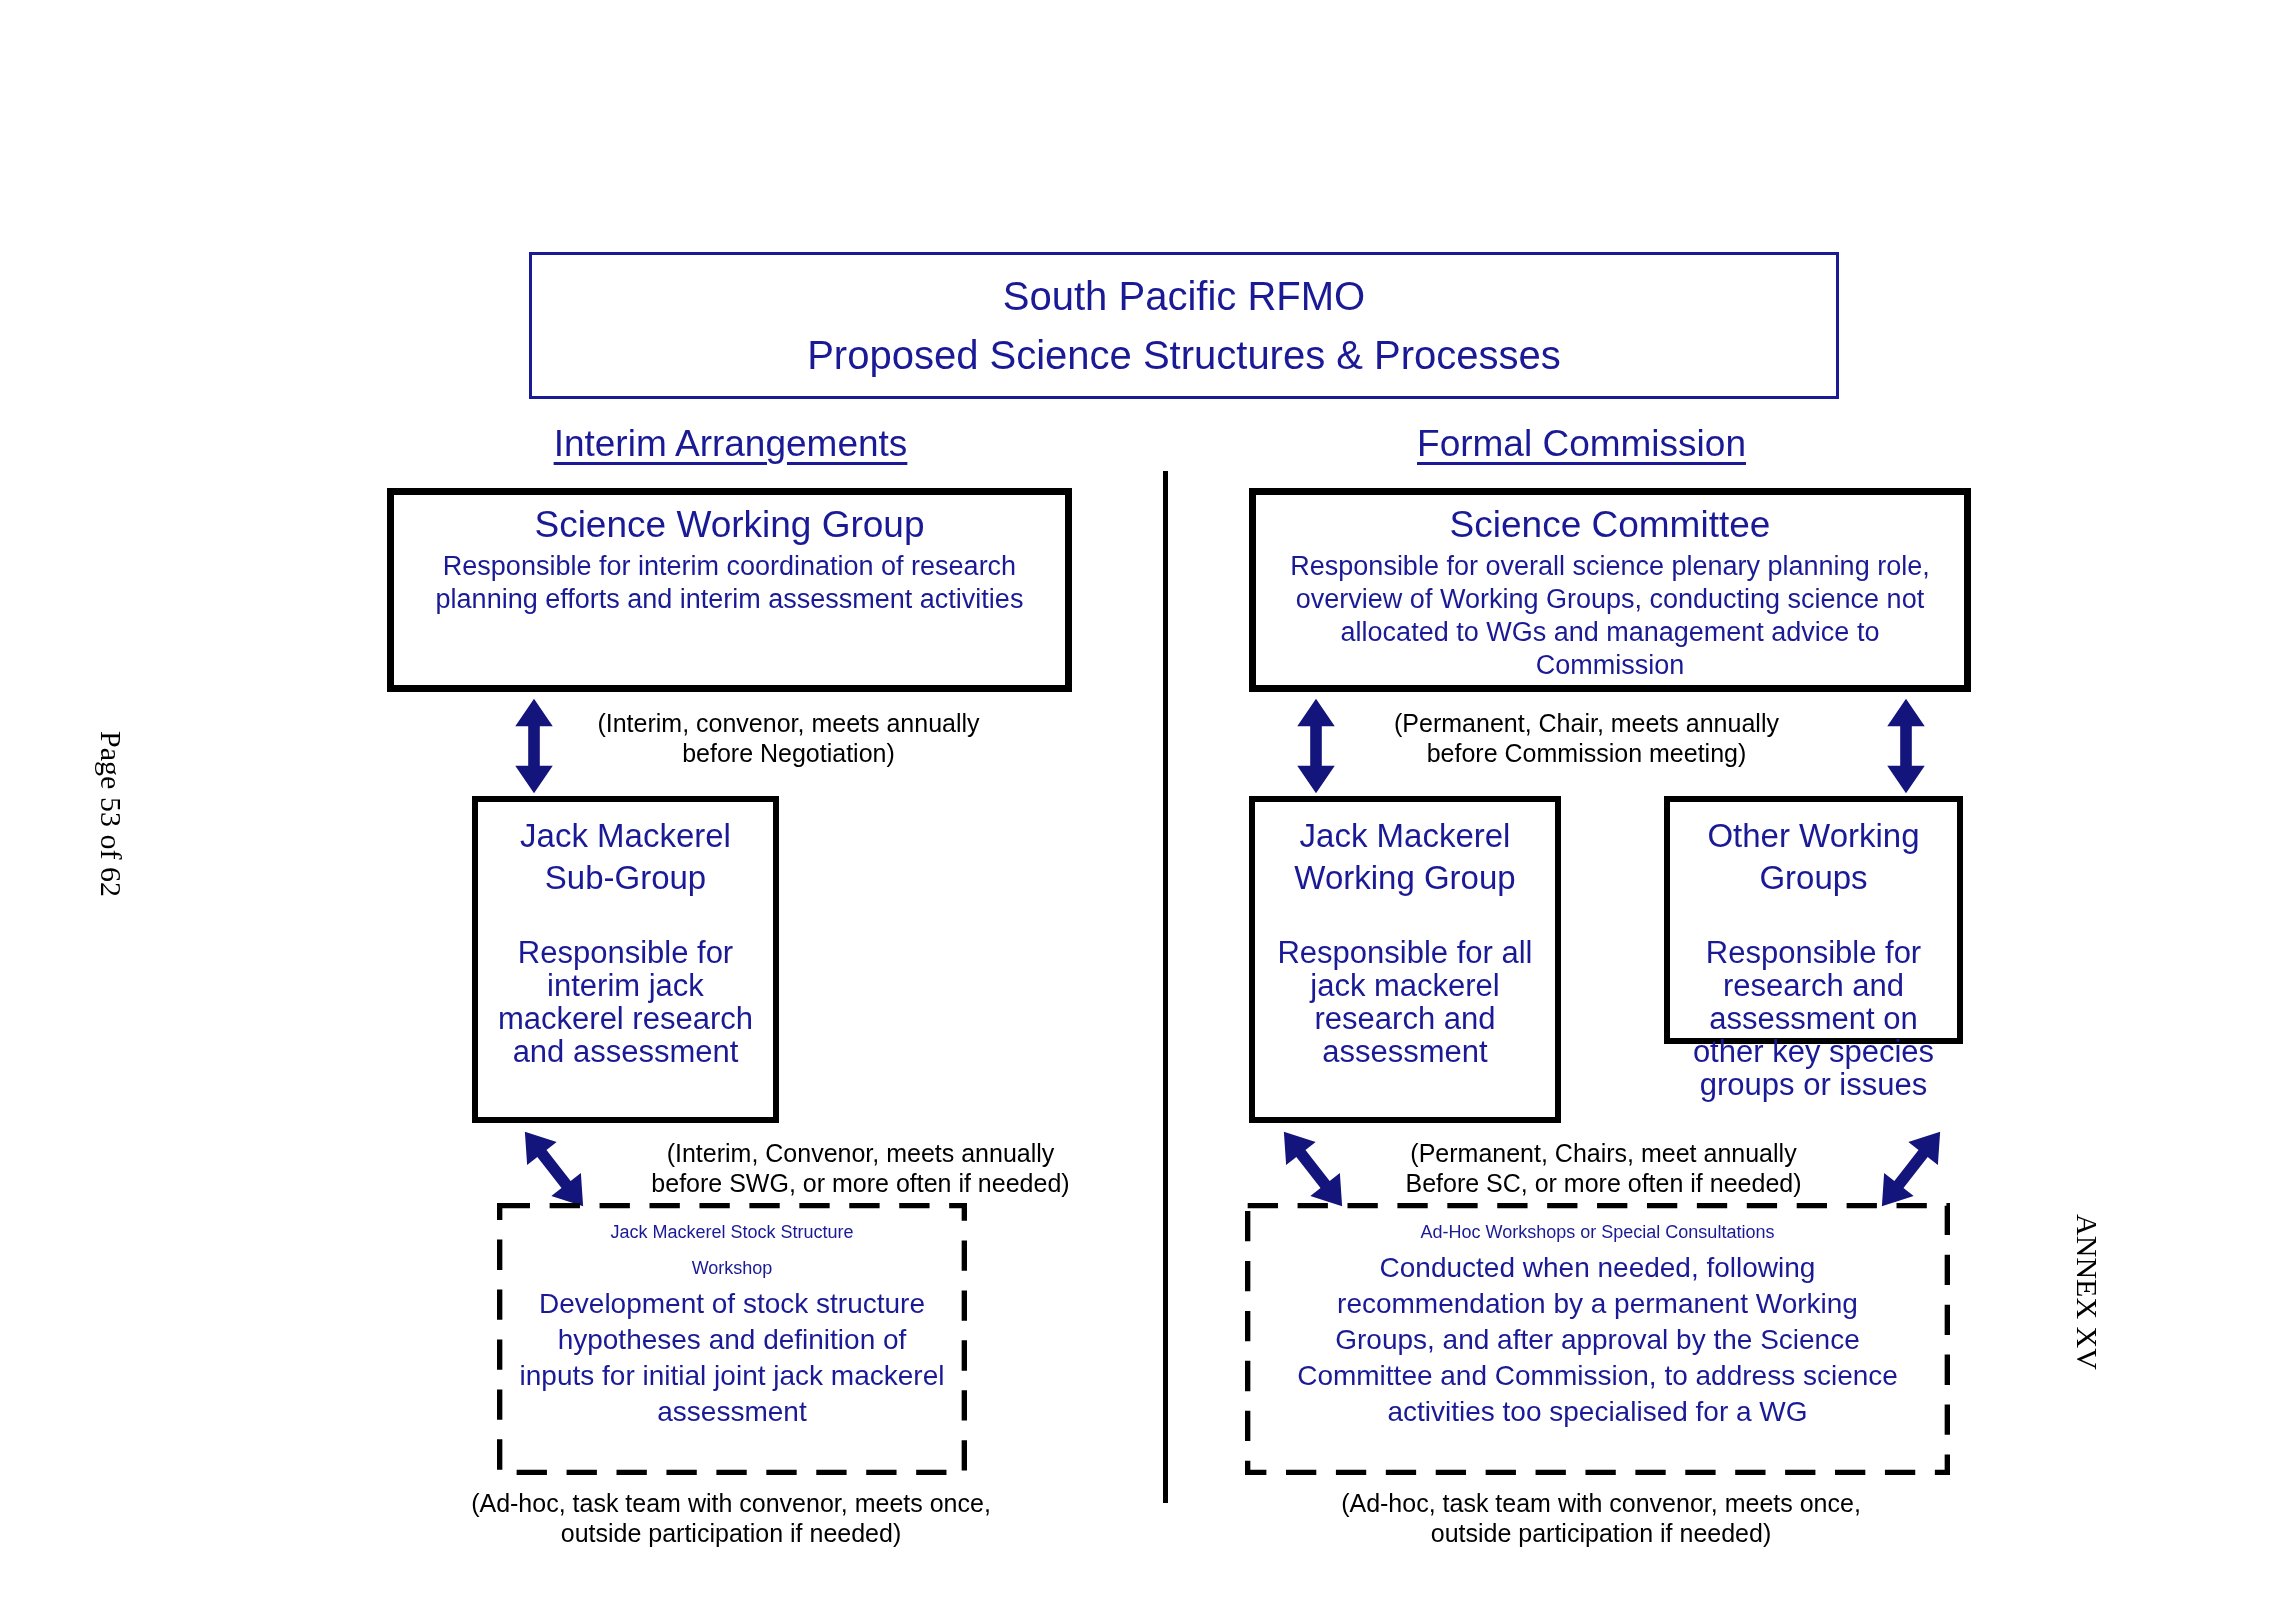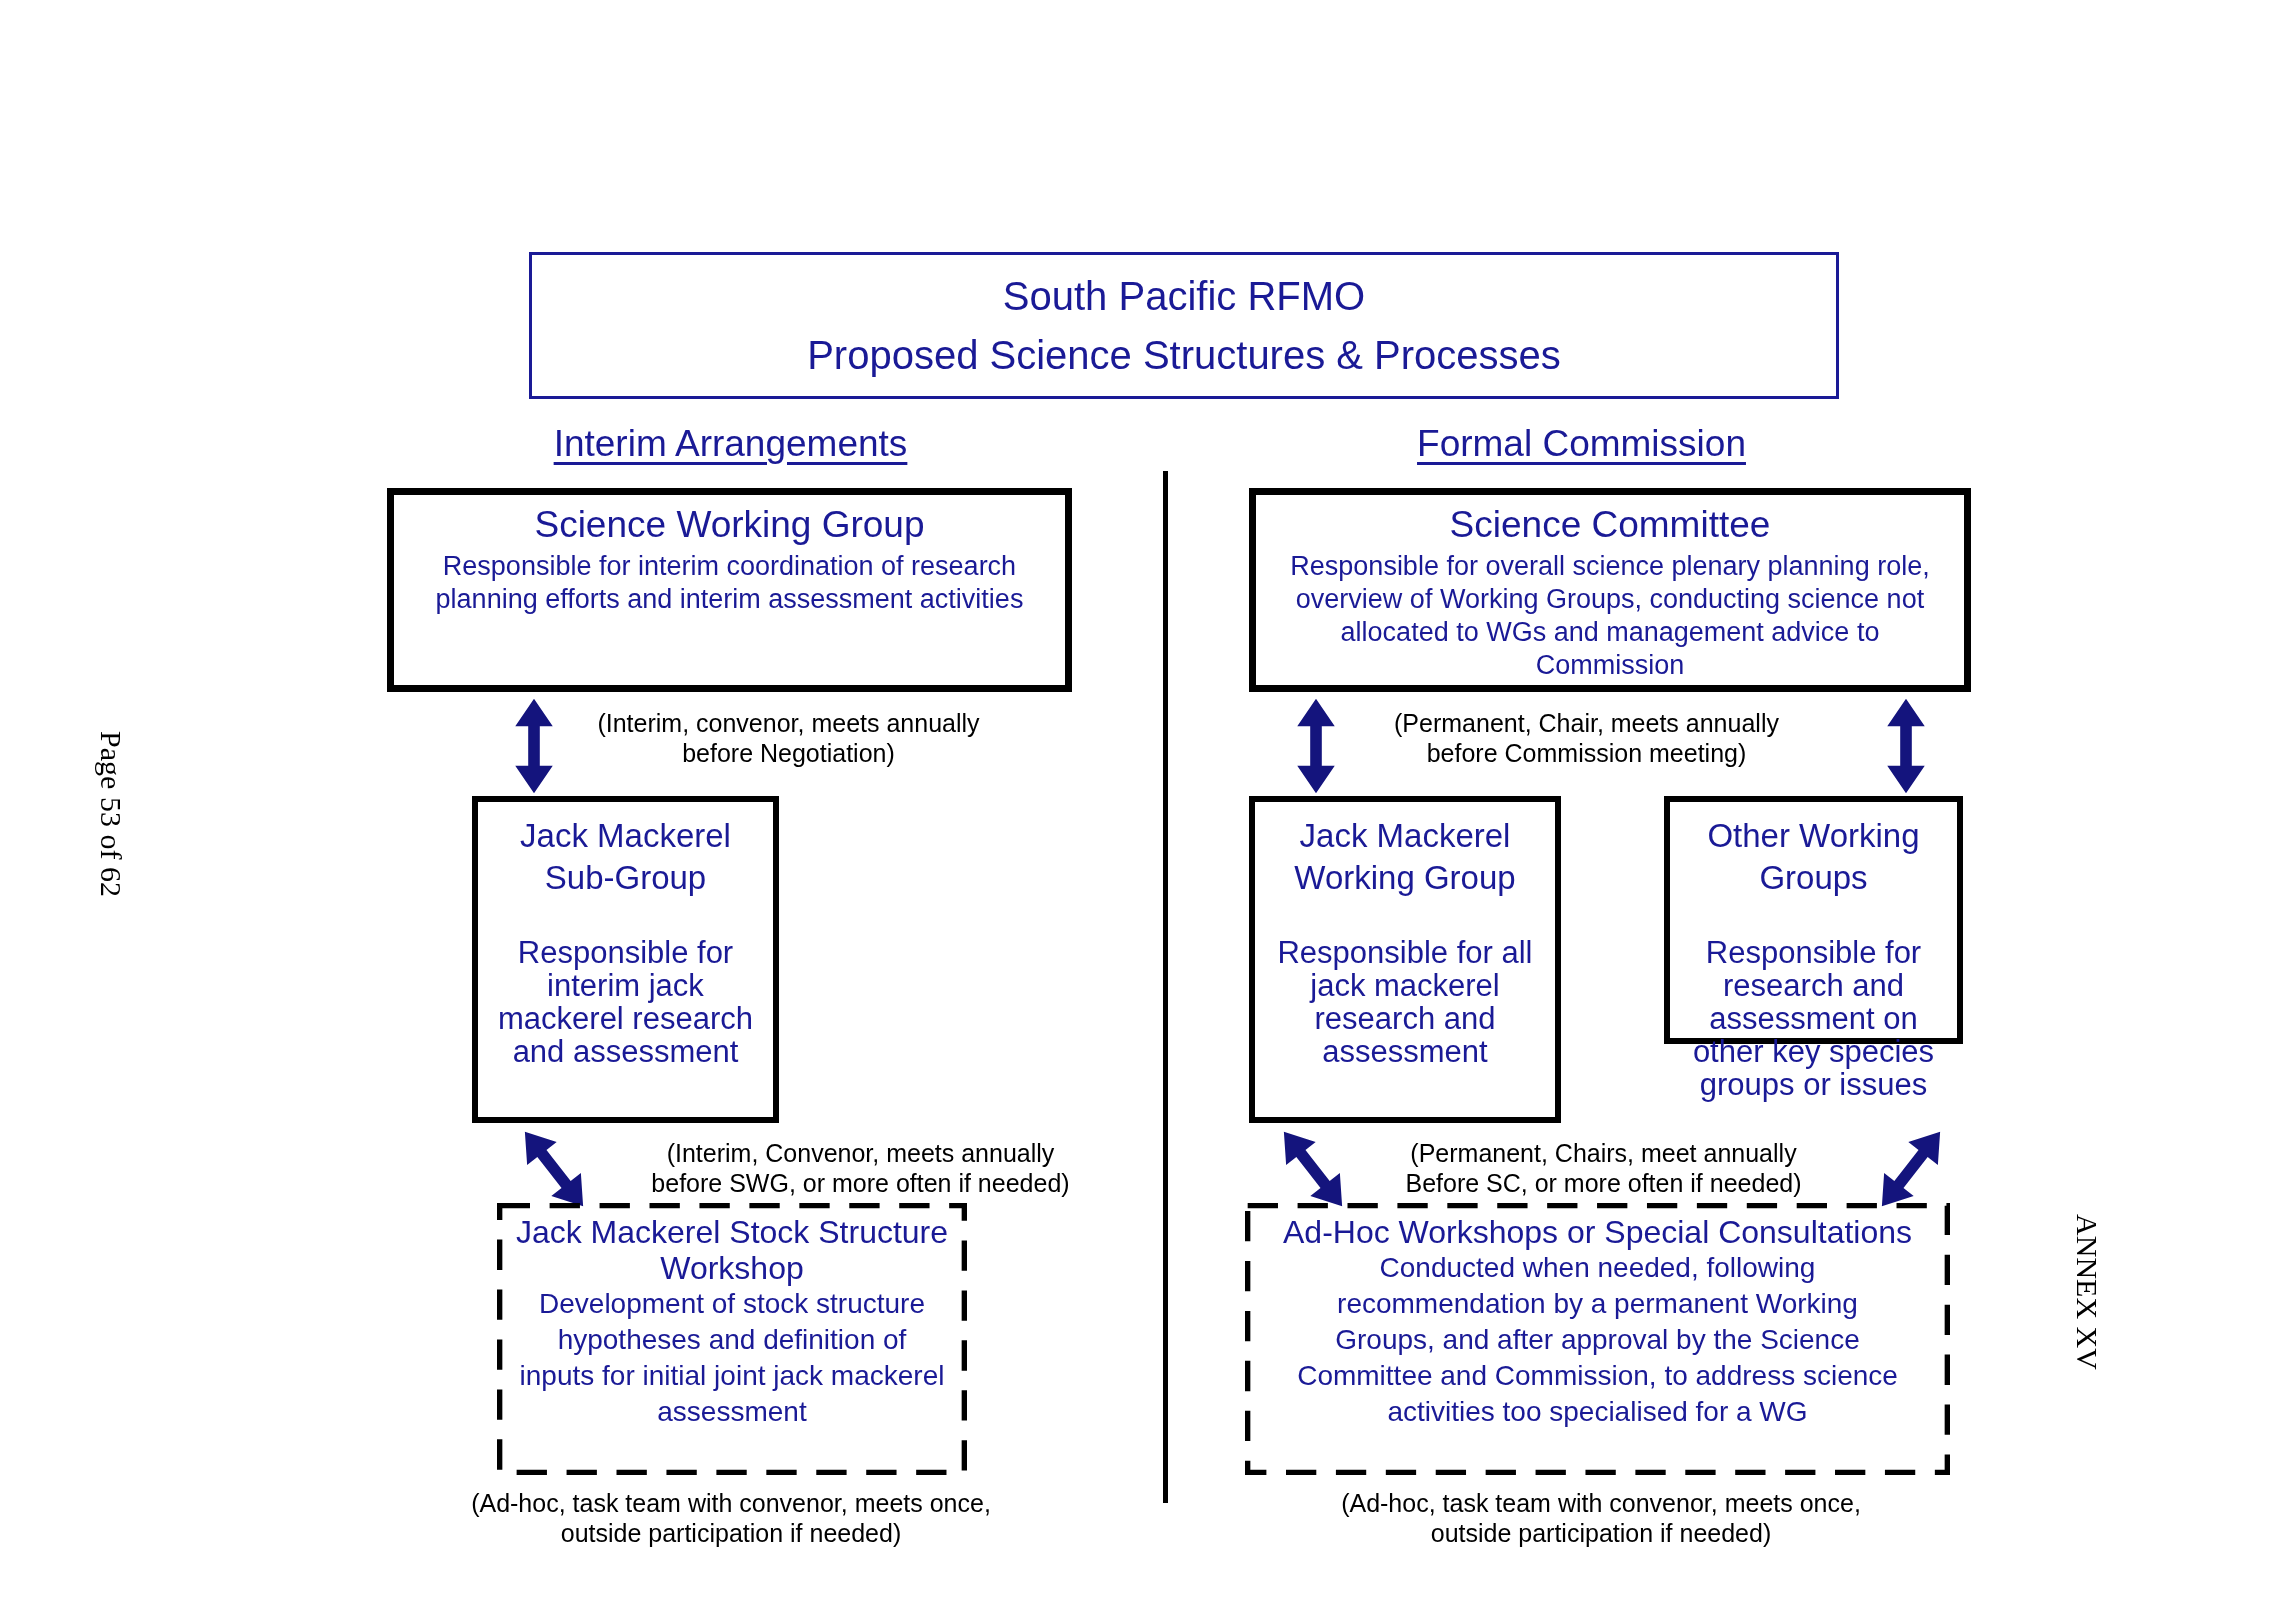--- a/index.html
+++ b/index.html
@@ -52,21 +52,21 @@
   .mid-box .box-heading{font-size:33px;line-height:42px;display:block;}
   .mid-box .box-body{font-size:31px;line-height:33px;margin:37px auto 0;}
   #jmsg-box .box-body{width:263px;}
   #jmwg-box .box-body{width:276px;}
   #owg-box .box-body{width:267px;}
   
   .dashed-box{color:var(--navy);text-align:center;box-sizing:border-box;padding-top:10.7px;}
   .dash-border{position:absolute;left:0;top:0;width:100%;height:100%;pointer-events:none;}
   #workshop-box{left:497px;top:1203px;width:470px;height:272px;}
   #adhoc-box{left:1245px;top:1203px;width:705px;height:272px;}
-  .dashed-box .box-heading{font-size:32px;line-height:36px;display:block;}
+  .dashed-box .box-heading{font-size:18px;line-height:36px;display:block;}
   .dashed-box .box-body{font-size:28px;line-height:36px;margin:0 auto;}
   #workshop-box .box-body{width:428px;}
   #adhoc-box .box-body{width:624px;}
   
   .annotation{
     color:var(--ink);font-size:25px;line-height:30px;text-align:center;width:535px;
   }
   .annotation.wide{width:624px;}
   #ann-swg-jmsg{left:521px;top:708px;}
   #ann-sc-wg{left:1319px;top:708px;}

